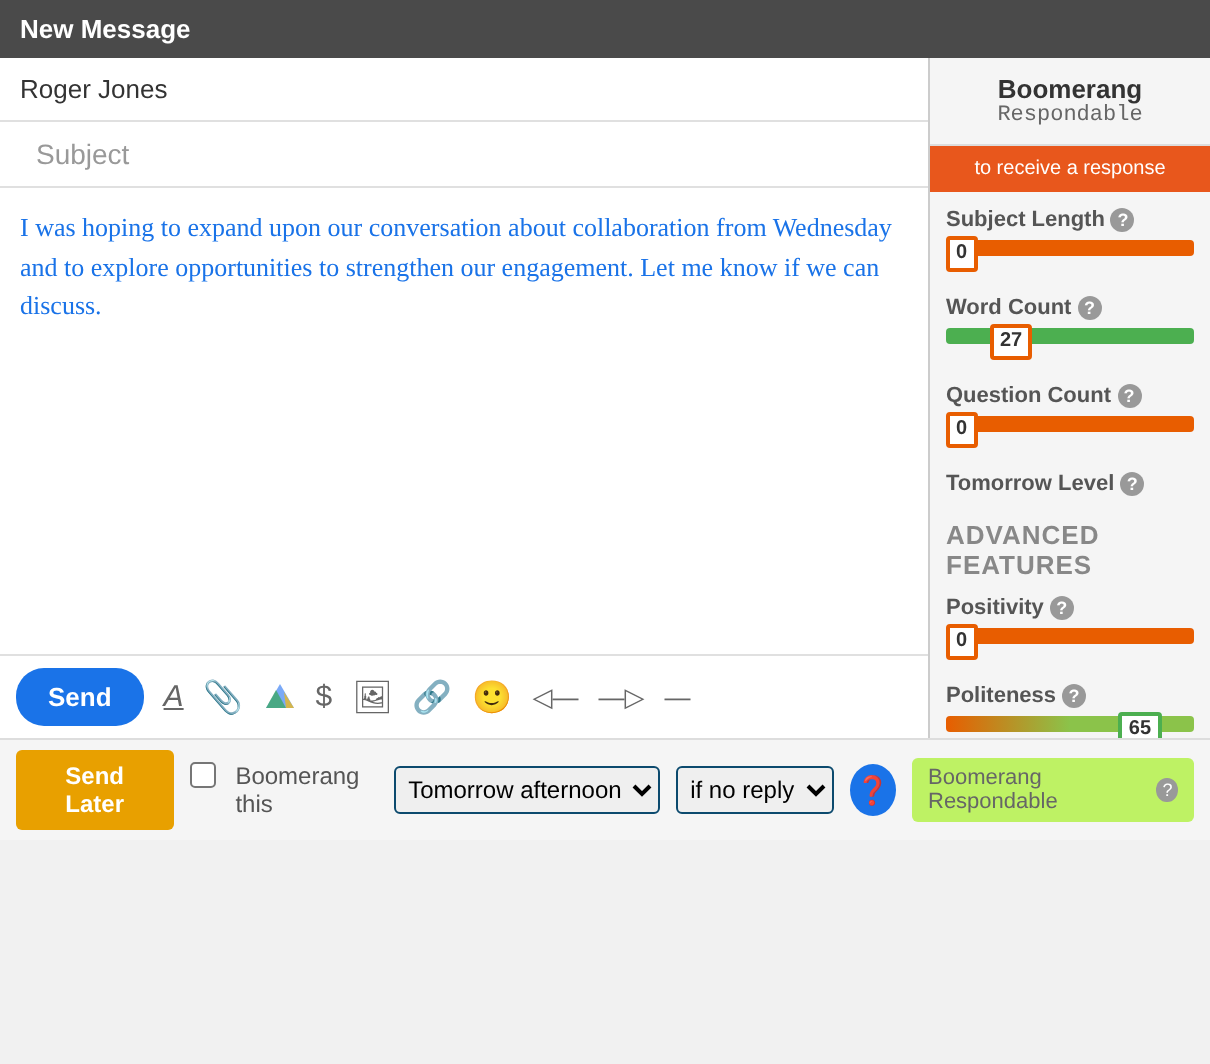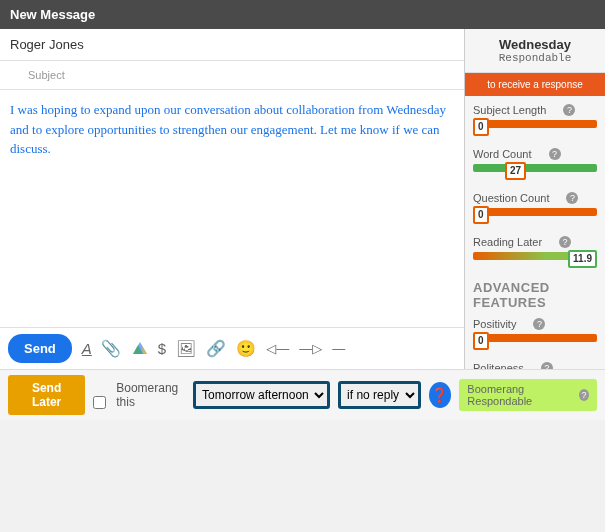--- a/index.html
+++ b/index.html
@@ -31,23 +31,23 @@
     }
 
     .to-field {
       padding: 8px 10px;
       border-bottom: 1px solid #e0e0e0;
       font-size: 13px;
       color: #333;
     }
 
     .subject-field {
-      padding: 8px 28px;
+      padding: 8px 18px;
       border-bottom: 1px solid #e0e0e0;
-      font-size: 11px;
+      font-size: 14px;
       color: #999;
     }
 
     .body-field {
       flex: 1;
       padding: 10px;
       font-size: 13px;
       color: #1a73e8;
       line-height: 1.5;
       font-family: Liberation Serif, serif;
@@ -102,29 +102,29 @@
       border: none;
       border-radius: 3px;
       padding: 6px 12px;
       font-size: 12px;
       font-weight: bold;
       cursor: pointer;
     }
 
     .boomerang-check {
       display: flex;
-      align-items: flex-end;
+      align-items: flex-start;
       gap: 10px;
       font-size: 12px;
       color: #555;
     }
 
     .dropdown-select {
       font-size: 12px;
-      border: 3px solid #0c4a6e;
+      border: 1px solid #0c4a6e;
       border-radius: 3px;
       padding: 3px 2px;
       cursor: pointer;
     }
 
     .bottom-right {
       margin-left: auto;
       display: flex;
       align-items: center;
       gap: 5px;
@@ -200,21 +200,22 @@
     .metric-item {
       margin-bottom: 12px;
     }
 
     .metric-label {
       font-size: 11px;
       color: #555;
       margin-bottom: 3px;
       display: flex;
       align-items: center;
-      gap: 17px;
+      gap: 3px;
+      font-weight: bold;
     }
 
     .help-icon {
       width: 12px;
       height: 12px;
       border-radius: 50%;
       background: #999;
       color: white;
       font-size: 9px;
       display: inline-flex;
@@ -303,21 +304,21 @@
         <span class="toolbar-icon">🔗</span>
         <span class="toolbar-icon">🙂</span>
         <span class="toolbar-icon" style="font-size:13px;">◁—</span>
         <span class="toolbar-icon" style="font-size:13px;">—▷</span>
         <span class="toolbar-icon" style="font-size:13px;">—</span>
       </div>
     </div>
 
     <div class="right-panel">
       <div class="boomerang-header">
-        <div class="boomerang-title">Wednesday</div>
+        <div class="boomerang-title">Boomerang</div>
         <div class="boomerang-sub">Respondable</div>
       </div>
       <div class="response-badge">
         <div class="sub-text">to receive a response</div>
       </div>
 
       <div class="metrics-section">
 
         <div class="metric-item">
           <div class="metric-label">
@@ -331,46 +332,41 @@
           </div>
         </div>
 
         <div class="metric-item">
           <div class="metric-label">
             <span>Word Count</span>
             <span class="help-icon">?</span>
           </div>
           <div class="metric-bar-container">
             <div class="metric-bar-bg" style="background: #4caf50;">
-              <span class="metric-value-badge" style="left: 32px;">27</span>
+              <span class="metric-value-badge" style="left: 22px;">27</span>
             </div>
           </div>
         </div>
 
         <div class="metric-item">
           <div class="metric-label">
             <span>Question Count</span>
             <span class="help-icon">?</span>
           </div>
           <div class="metric-bar-container">
             <div class="metric-bar-bg" style="background: #e85d00;">
               <span class="metric-value-badge" style="left: 0px;">0</span>
             </div>
           </div>
         </div>
 
         <div class="metric-item">
           <div class="metric-label">
-            <span>Reading Later</span>
-            <span class="help-icon">?</span>
-          </div>
-          <div class="metric-bar-container">
-            <div class="metric-bar-bg" style="background: linear-gradient(to right, #e85d00 0%, #8bc34a 60%, #8bc34a 100%);">
-              <span class="metric-value-badge green-border" style="right: 0px;">11.9</span>
-            </div>
+            <span>Tomorrow Level</span>
+            <span class="help-icon">?</span>
           </div>
         </div>
 
         <div class="advanced-label">ADVANCED FEATURES</div>
 
         <div class="metric-item">
           <div class="metric-label">
             <span>Positivity</span>
             <span class="help-icon">?</span>
           </div>

